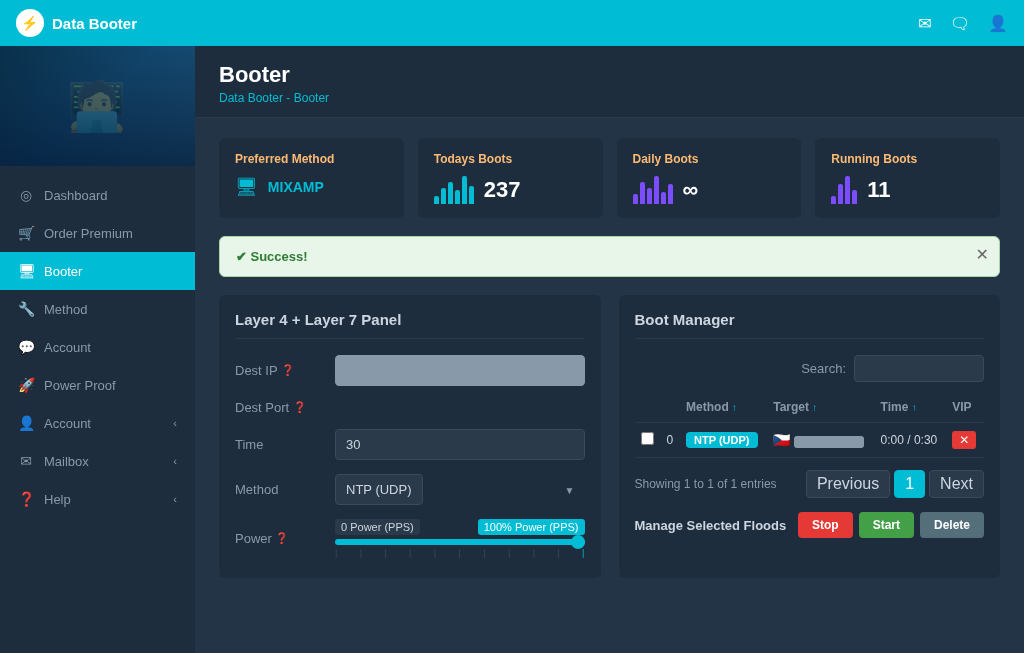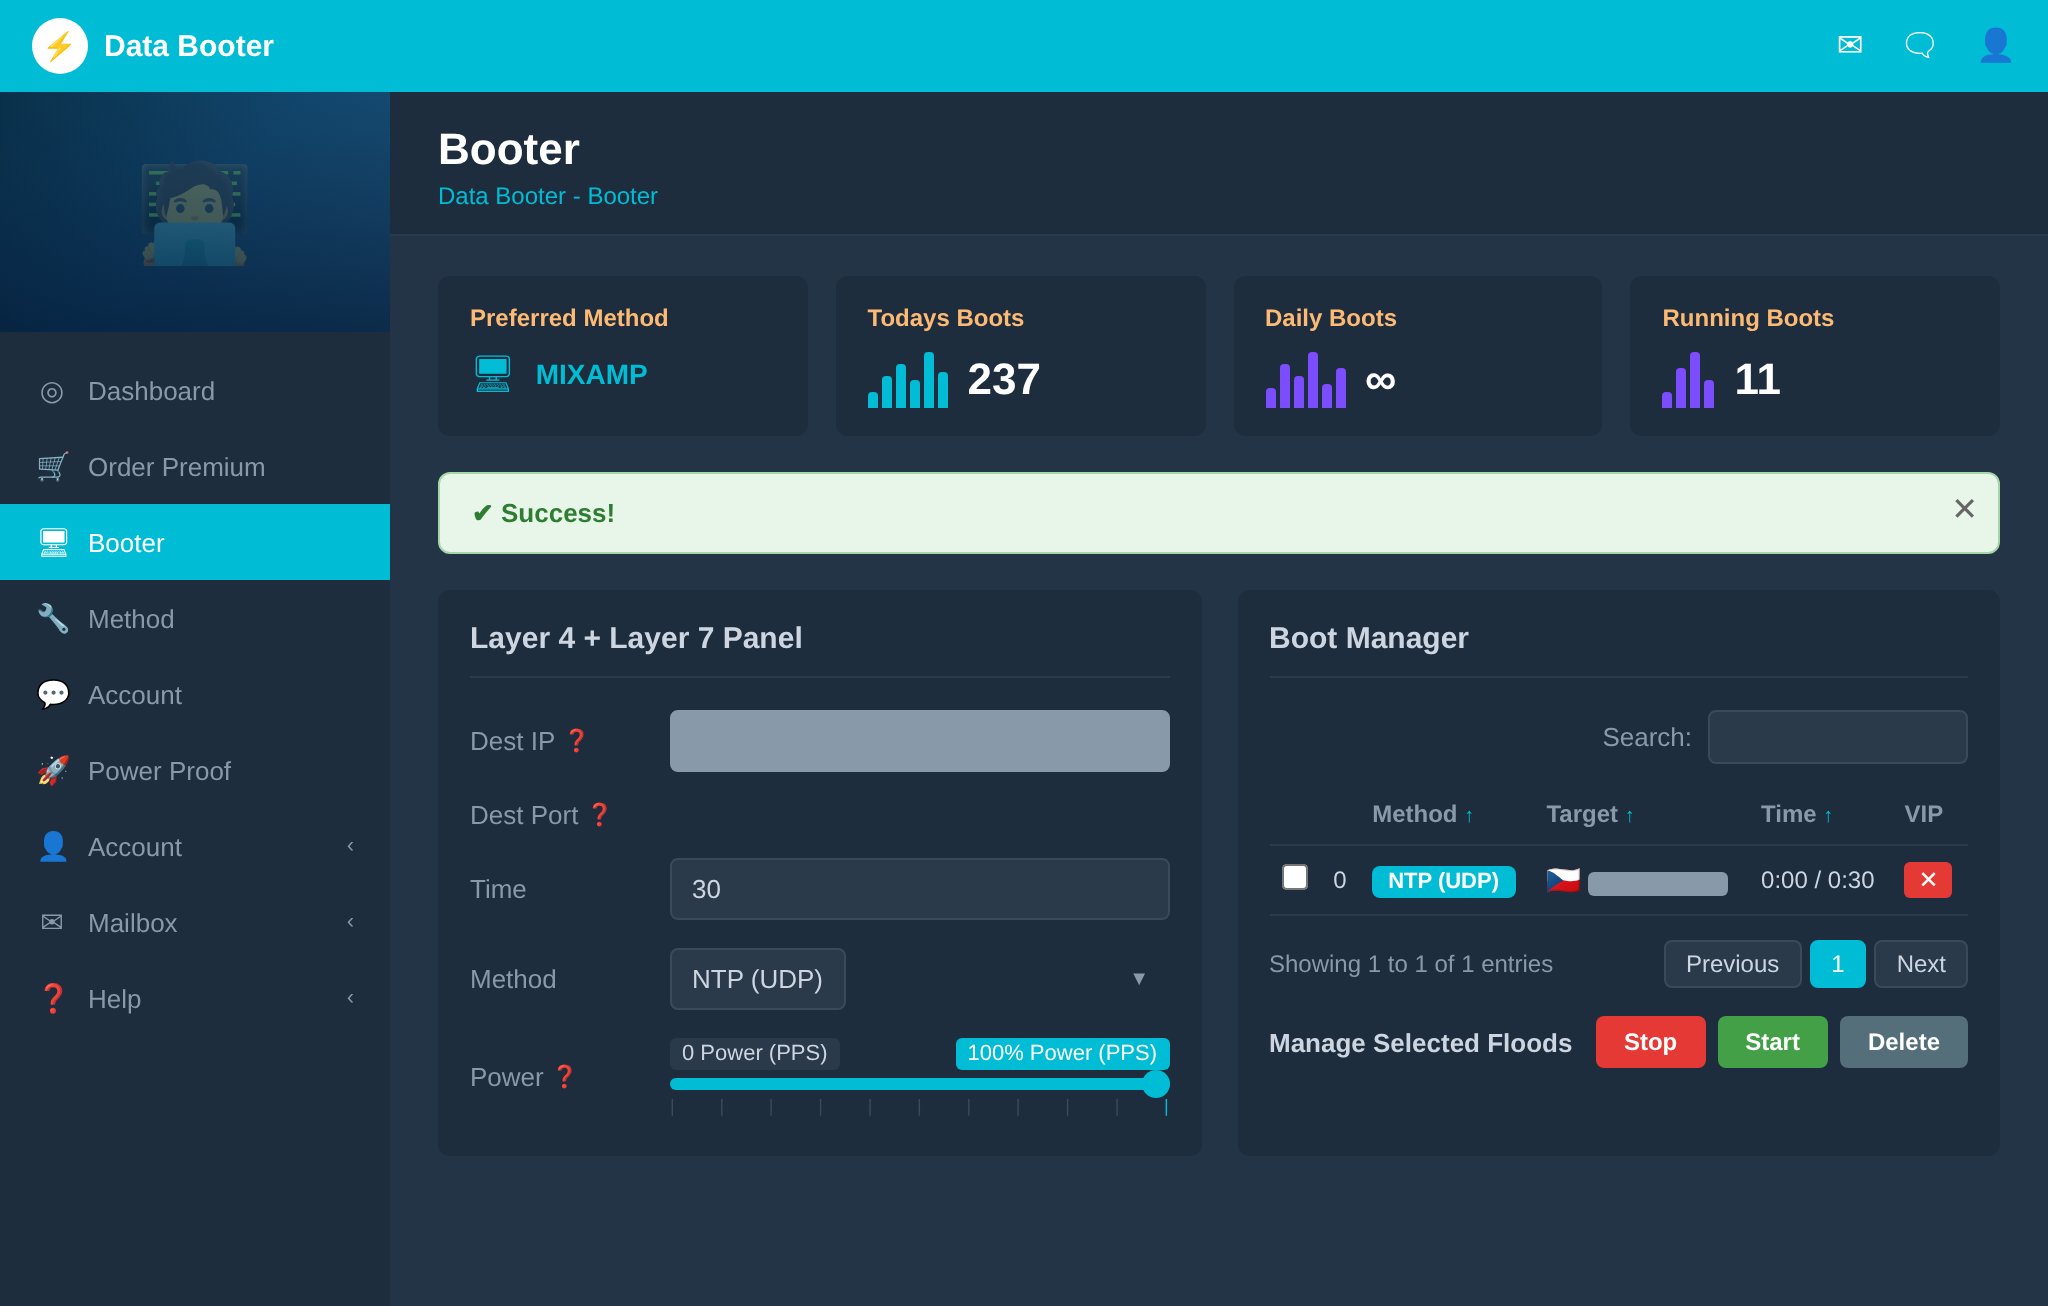--- a/index.html
+++ b/index.html
@@ -361,21 +361,21 @@
       margin-top: 12px;
     }
     .showing-text { color: #8899aa; font-size: 12px; }
     .pagination-btns { display: flex; align-items: center; gap: 4px; }
     .page-btn {
       padding: 4px 10px;
       border-radius: 4px;
       border: 1px solid #3a4a5a;
       background: #2a3a4a;
       color: #cdd6e0;
-      font-size: 12px;
+      font-size: 16px;
       cursor: pointer;
     }
     .page-btn.active { background: #00bcd4; border-color: #00bcd4; color: #fff; }
     .page-btn:disabled { opacity: 0.5; cursor: default; }
 
     .manage-row {
       display: flex;
       justify-content: space-between;
       align-items: center;
       margin-top: 14px;

